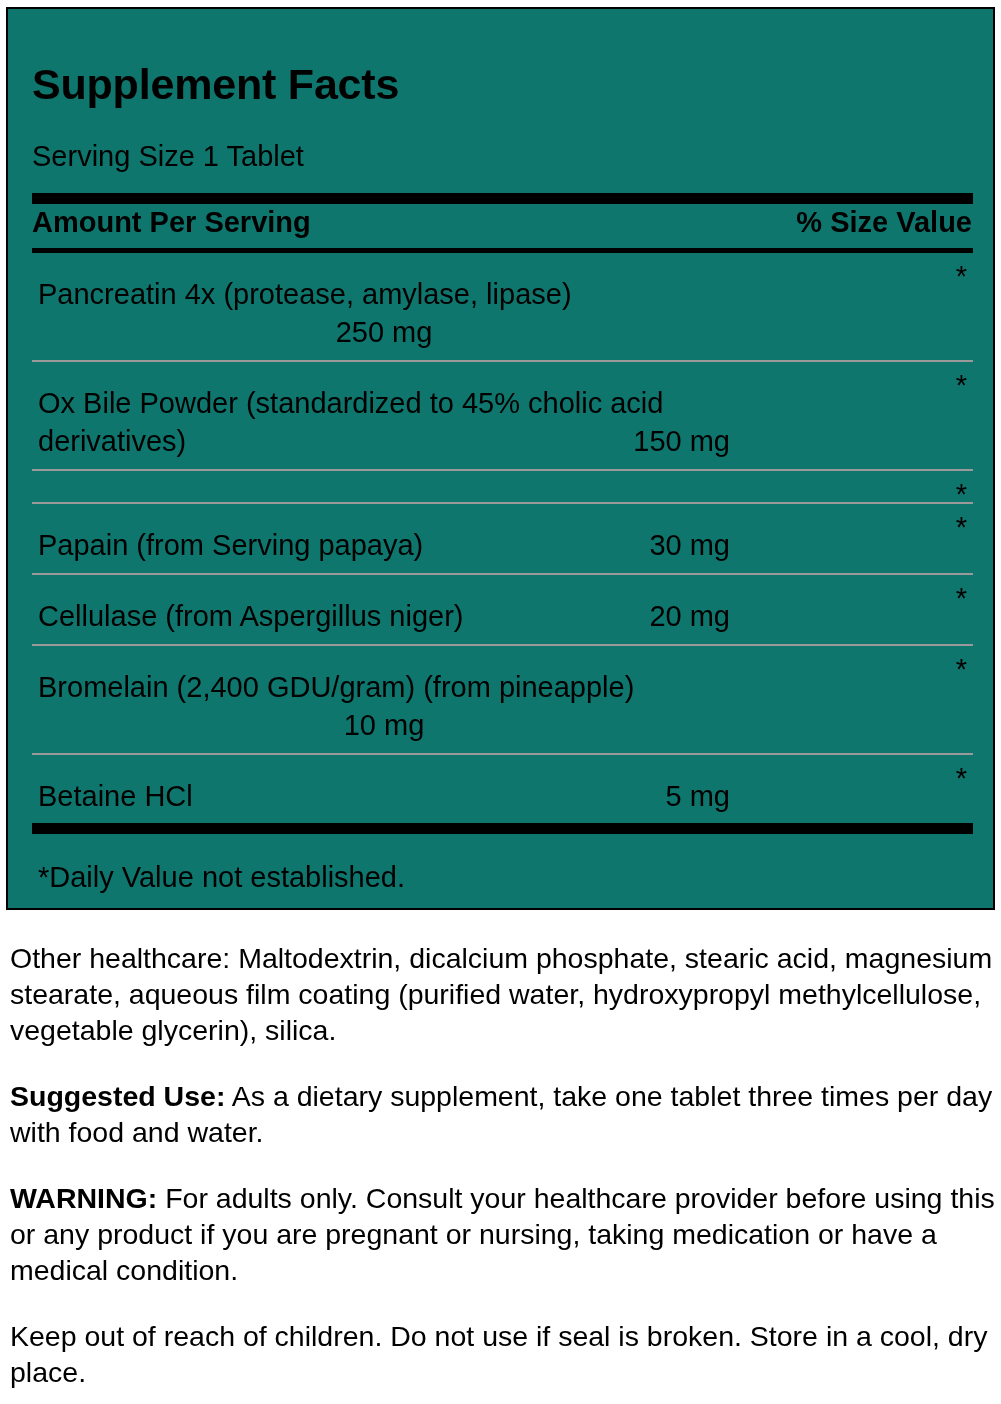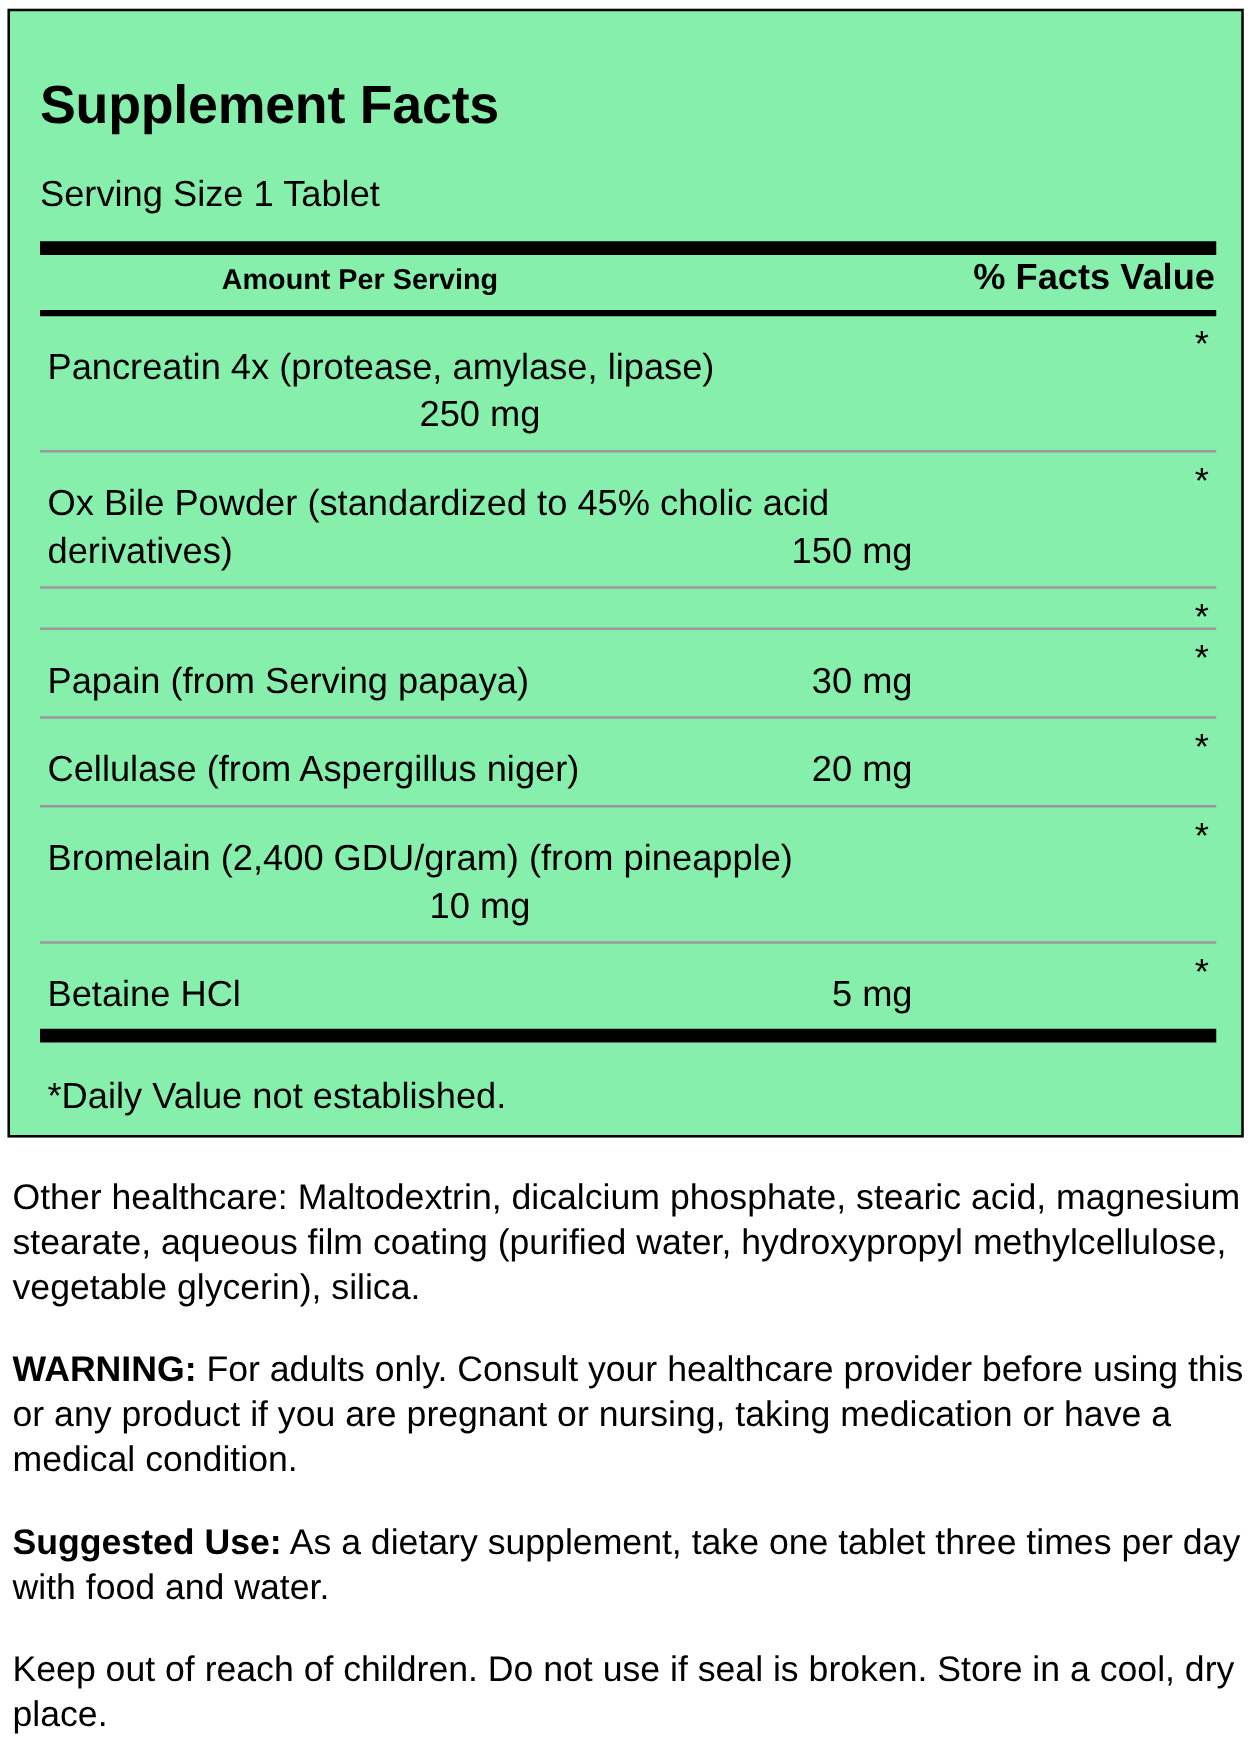--- a/index.html
+++ b/index.html
@@ -24,21 +24,21 @@
 
   
   .sf-panel {
     position: absolute;
     left: 6px;
     top: 7px;
     width: 989px;
     height: 903px;
     box-sizing: border-box;
     border: 2px solid #000000;
-    background: #86efac;
+    background: #0f766e;
   }
 
   .sf-inner {
     position: relative;
     width: 100%;
     height: 100%;
     box-sizing: border-box;
     padding: 0 20px 0 24px;
   }
 
@@ -80,22 +80,22 @@
 
   .head-row {
     display: flex;
     align-items: baseline;
     height: 40px;
     padding-top: 4px;
   }
   .head-amount {
     flex: 0 0 auto;
     width: 512px;
-    text-align: center;
-    font-size: 23px;
+    text-align: left;
+    font-size: 29px;
     font-weight: bold;
     line-height: 1;
   }
   .head-dv {
     flex: 1 1 auto;
     text-align: right;
     font-size: 29px;
     font-weight: bold;
     line-height: 1;
     padding-right: 1px;
@@ -187,21 +187,21 @@
     <div class="sf-inner">
 
       <div class="sf-title">Supplement Facts</div>
 
       <div class="sf-serving">Serving Size 1 Tablet</div>
 
       <div class="bar-thick"></div>
 
       <div class="head-row">
         <div class="head-amount">Amount Per Serving</div>
-        <div class="head-dv">% Facts Value</div>
+        <div class="head-dv">% Size Value</div>
       </div>
 
       <div class="bar-medium"></div>
 
       <div class="rows">
 
         <div class="ing-row">
           <span class="ing-line">Pancreatin 4x (protease, amylase, lipase)</span>
           <span class="ing-amount-2">250 mg</span>
           <span class="ing-star">*</span>
@@ -244,21 +244,21 @@
 
       <div class="footnote">*Daily Value not established.</div>
 
     </div>
   </div>
 
   <div class="body-text">
 
     <p class="para"><span>Other healthcare:</span><span> Maltodextrin, dicalcium phosphate, stearic acid, magnesium stearate, aqueous film coating (purified water, hydroxypropyl methylcellulose, vegetable glycerin), silica.</span></p>
 
+    <p class="para"><b>Suggested Use:</b><span> As a dietary supplement, take one tablet three times per day with food and water.</span></p>
+
     <p class="para"><b>WARNING:</b><span> For adults only. Consult your healthcare provider before using this or any product if you are pregnant or nursing, taking medication or have a medical condition.</span></p>
 
-    <p class="para"><b>Suggested Use:</b><span> As a dietary supplement, take one tablet three times per day with food and water.</span></p>
-
     <p class="para">Keep out of reach of children. Do not use if seal is broken. Store in a cool, dry place.</p>
 
   </div>
 
 </div>
 
 </body></html>

